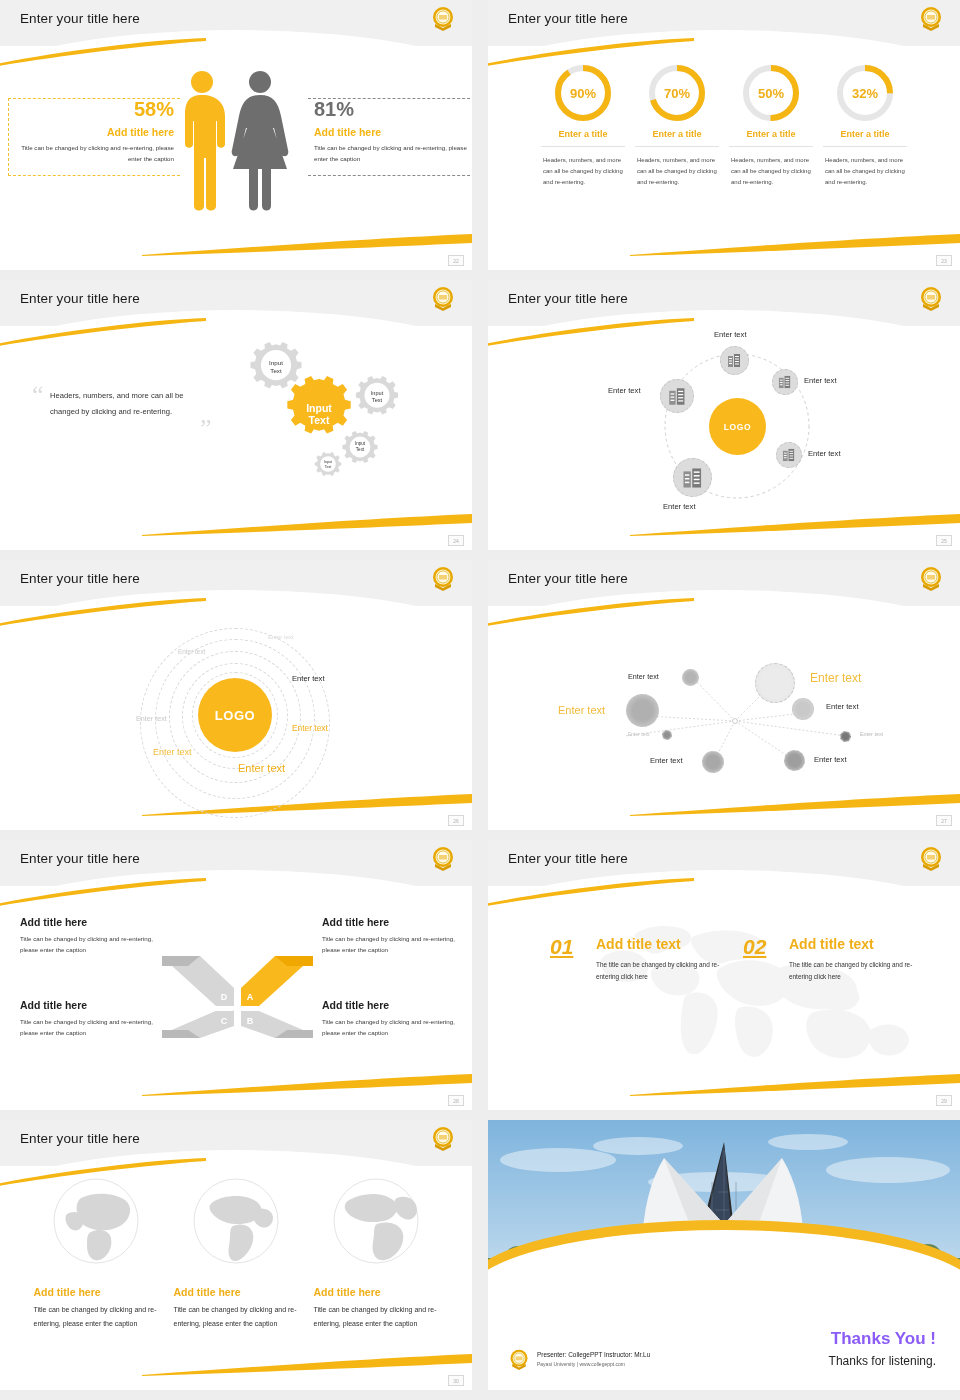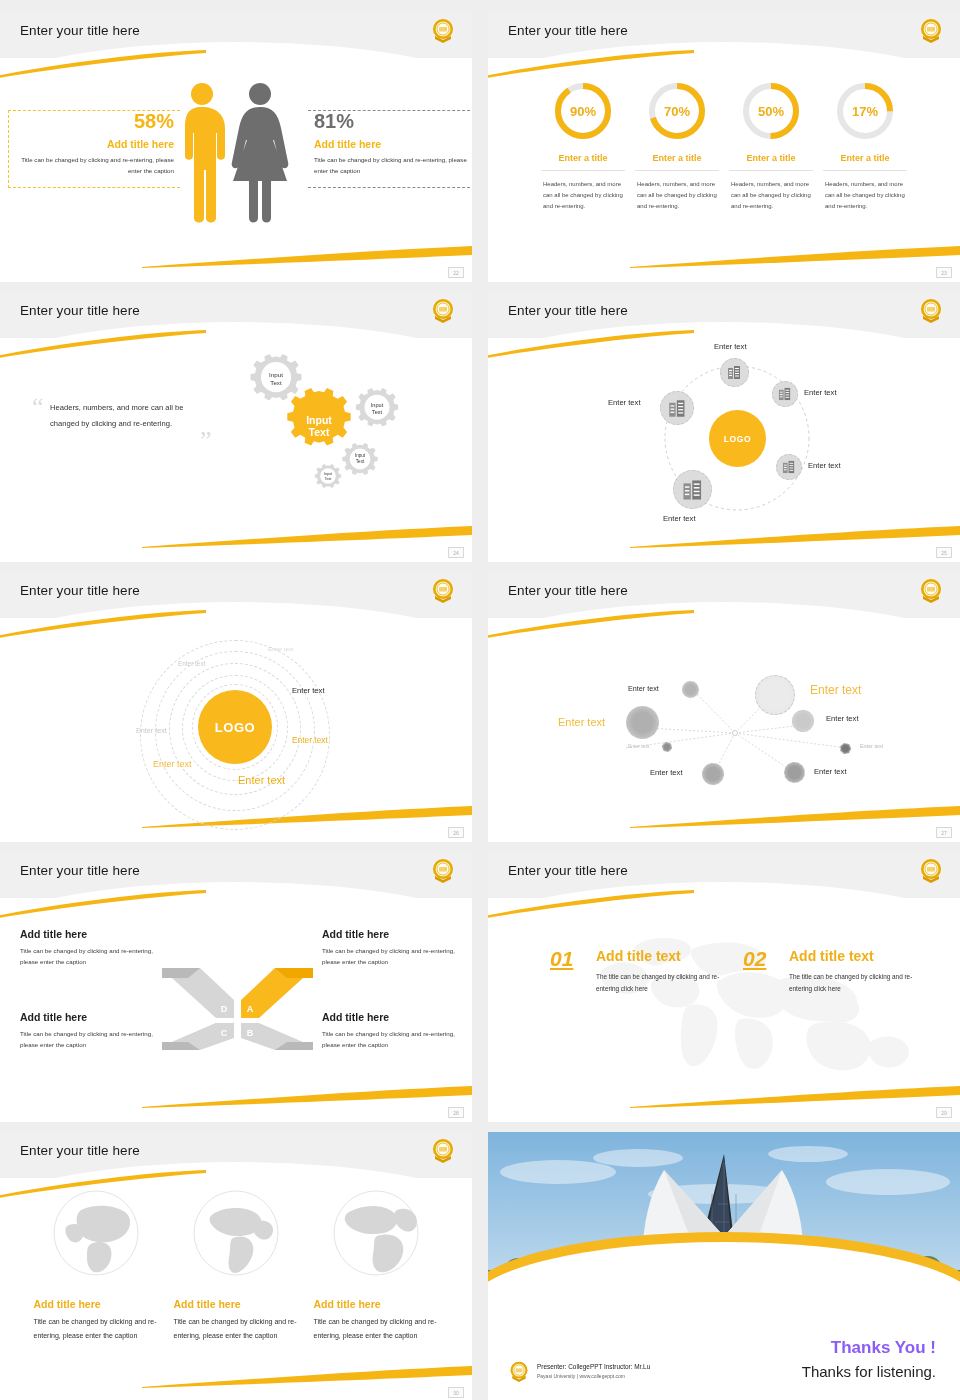--- a/index.html
+++ b/index.html
@@ -9,21 +9,21 @@
     font-family: "Liberation Sans", sans-serif;
     overflow: hidden;
   }
   .grid {
     width: 952px; height: 1400px;
     display: grid;
     grid-template-columns: 472px 472px;
     grid-template-rows: repeat(5, 270px);
     column-gap: 16px;
     row-gap: 10px;
-    padding: 12px 0 0 0;
+    padding: 0 0 0 0;
     align-content: start;
   }
   .slide {
     position: relative;
     width: 472px; height: 270px;
     background: #ffffff;
     overflow: hidden;
   }
   
   .hdr-band {
@@ -71,26 +71,26 @@
   .s1-sub { font-size:10.5px; font-weight:bold; margin-top:7px; }
   .s1-desc { font-size:6.2px; color:#3b3b3b; line-height:1.75; margin-top:5px; }
   .s1-left { left:8px; top:52px; text-align:right; padding-right:6px;
              border:1px dashed #f2c230; border-right:none; height:78px; }
   .s1-right { left:308px; top:52px; text-align:left; padding-left:6px;
              border:1px dashed #8a8a8a; border-left:none; height:78px; }
   .ylw { color:#f5b512; }
   .gry { color:#6e6e6e; }
 
   
-  .s2-row { position:absolute; left:0; top:22px; width:100%; display:flex; justify-content:center; gap:10px; }
+  .s2-row { position:absolute; left:0; top:16px; width:100%; display:flex; justify-content:center; gap:10px; }
   .s2-card { width:84px; text-align:center; }
   .s2-ring { width:62px; height:62px; margin:0 auto; position:relative; }
   .s2-val { position:absolute; inset:0; display:flex; align-items:center; justify-content:center;
             font-size:13px; font-weight:bold; color:#f0ae17; }
-  .s2-t { margin-top:11px; font-size:9px; font-weight:bold; color:#f0ae17;
+  .s2-t { margin-top:5px; font-size:9px; font-weight:bold; color:#f0ae17;
           padding-bottom:7px; border-bottom:1px solid #e2e2e2; }
   .s2-d { margin-top:8px; font-size:6px; color:#4a4a4a; line-height:1.85; text-align:left; padding:0 2px; }
 
   
   .s3-quote { position:absolute; left:50px; top:62px; width:160px;
               font-size:7.6px; color:#333; line-height:2.1; }
   .qm { position:absolute; font-size:26px; color:#dcdcdc; font-family:"Liberation Serif",serif; line-height:1; }
   .s3-gears { position:absolute; left:225px; top:8px; width:200px; height:160px; }
 
   
@@ -139,21 +139,21 @@
   .s10-photo { position:absolute; left:0; top:0; width:100%; height:180px; overflow:hidden; }
   .s10-curve { position:absolute; left:-4%; top:110px; width:108%; height:110px; background:#fff;
                border-radius: 50% 50% 0 0 / 64px 64px 0 0; }
   .s10-curve-y { position:absolute; left:-4%; top:100px; width:108%; height:110px; background:#f5b81e;
                  border-radius: 50% 50% 0 0 / 64px 64px 0 0; }
   .s10-foot { position:absolute; left:20px; bottom:20px; display:flex; align-items:center; gap:7px; }
   .s10-ft1 { font-size:6.4px; color:#222; }
   .s10-ft2 { font-size:5px; color:#666; margin-top:3px; }
   .s10-th { position:absolute; right:24px; bottom:22px; text-align:right; }
   .s10-th1 { font-size:17px; font-weight:bold; color:#8b5cf6; }
-  .s10-th2 { font-size:15px; color:#1f1f1f; margin-top:5px; }
+  .s10-th2 { font-size:12px; color:#1f1f1f; margin-top:5px; }
 </style>
 </head>
 <body>
 
 <div class="grid">
 
   <div class="slide">
     <div class="hdr-band"></div>
     <div class="hdr-curve"></div>
     <div class="swoosh-top">
@@ -262,21 +262,21 @@
           </div>
           <div class="s2-t">Enter a title</div>
           <div class="s2-d">Headers, numbers, and more can all be changed by clicking and re-entering.</div>
         </div>
         <div class="s2-card">
           <div class="s2-ring">
             <svg width="62" height="62" viewBox="0 0 62 62">
               <circle cx="31" cy="31" r="25" fill="none" stroke="#e6e6e6" stroke-width="6"></circle>
               <circle cx="31" cy="31" r="25" fill="none" stroke="#f5b512" stroke-width="6" stroke-dasharray="39.3 157.1" stroke-linecap="butt" transform="rotate(-90 31 31)"></circle>
             </svg>
-            <div class="s2-val">17%</div>
+            <div class="s2-val">32%</div>
           </div>
           <div class="s2-t">Enter a title</div>
           <div class="s2-d">Headers, numbers, and more can all be changed by clicking and re-entering.</div>
         </div>
       </div>
     </div>
     <div class="pagenum">23</div>
   </div>
 
   <div class="slide">

